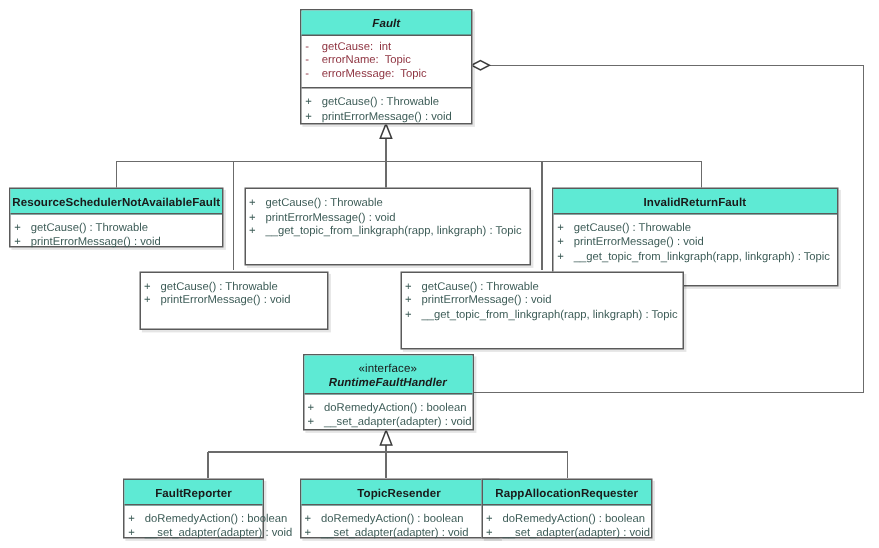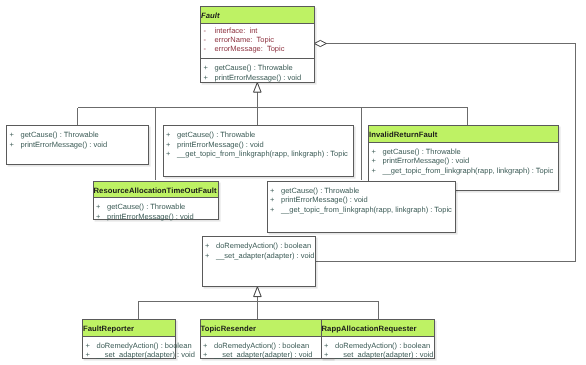--- a/index.html
+++ b/index.html
@@ -5,22 +5,22 @@
 <style>
   html,body{margin:0;padding:0;background:#ffffff;}
   body{width:586px;height:365px;font-family:"Liberation Sans",sans-serif;overflow:hidden;position:relative;
        -webkit-font-smoothing:antialiased;text-rendering:geometricPrecision;}
   #stage{position:absolute;left:0;top:0;width:586px;height:365px;}
   svg#wires{position:absolute;left:0;top:0;width:586px;height:365px;}
   svg#wires line,svg#wires polyline{stroke:#6b6b6b;stroke-width:1;shape-rendering:crispEdges;}
   svg#wires polygon.hollow{fill:#ffffff;stroke:#3c3c3c;stroke-width:1;stroke-linejoin:miter;}
   .uml{position:absolute;box-sizing:border-box;border:1px solid #5a5a5a;background:#ffffff;
        box-shadow:1.6px 1.6px 0 rgba(0,0,0,0.10);}
-  .uml>.hdr{box-sizing:border-box;background:#bef264;border-bottom:1px solid #5a5a5a;
-       display:flex;flex-direction:column;justify-content:center;line-height:1.05;
+  .uml>.hdr{box-sizing:border-box;background:#5eead4;border-bottom:1px solid #5a5a5a;
+       display:flex;flex-direction:column;align-items:center;justify-content:center;line-height:1.05;
        padding-top:2.6px;}
   .cname{font-weight:bold;font-size:7.7px;color:#1a1a1a;letter-spacing:0.05px;}
   .cname.abstract{font-style:italic;}
   .stereo{font-size:7.7px;color:#1a1a1a;font-style:normal;letter-spacing:0.1px;}
   .uml>.bdy{box-sizing:border-box;padding-top:4.2px;}
   .uml>.bdy.attrs{padding-top:2.6px;border-bottom:1px solid #5a5a5a;}
   .mrow{display:flex;align-items:center;height:9.4px;white-space:pre;font-size:7.5px;}
   .bdy.attrs .mrow{height:9.05px;}
   .vis{width:13.5px;flex:none;text-align:left;padding-left:2.5px;box-sizing:border-box;}
   .mrow.attr{color:#8e3340;}
@@ -47,30 +47,33 @@
       <polyline fill="none" points="326.3,43.5 575.5,43.5 575.5,261.5 315.5,261.5"></polyline>
       <polygon class="hollow" points="314.3,43.5 320.3,40.4 326.3,43.5 320.3,46.6"></polygon>
 </svg>
 
 <div id="stage">
       <div class="uml" style="left:200px;top:5.5px;width:115px;height:77.5px">
         <div class="hdr" style="height:17px">
           <div class="cname abstract">Fault</div>
         </div>
         <div class="bdy attrs" style="height:35.6px">
-          <div class="mrow attr"><span class="vis">-</span><span>interface:  int</span></div>
+          <div class="mrow attr"><span class="vis">-</span><span>getCause:  int</span></div>
           <div class="mrow attr"><span class="vis">-</span><span>errorName:  Topic</span></div>
           <div class="mrow attr"><span class="vis">-</span><span>errorMessage:  Topic</span></div>
         </div>
         <div class="bdy" style="height:22.4px">
           <div class="mrow meth"><span class="vis">+</span><span>getCause() : Throwable</span></div>
           <div class="mrow meth"><span class="vis">+</span><span>printErrorMessage() : void</span></div>
         </div>
       </div>
       <div class="uml" style="left:6px;top:125px;width:143px;height:40px">
+        <div class="hdr" style="height:16.5px">
+          <div class="cname">ResourceSchedulerNotAvailableFault</div>
+        </div>
         <div class="bdy" style="height:23.2px">
           <div class="mrow meth"><span class="vis">+</span><span>getCause() : Throwable</span></div>
           <div class="mrow meth"><span class="vis">+</span><span>printErrorMessage() : void</span></div>
         </div>
       </div>
       <div class="uml" style="left:162.5px;top:125px;width:191px;height:51.5px">
         <div class="bdy" style="height:34.8px">
           <div class="mrow meth"><span class="vis">+</span><span>getCause() : Throwable</span></div>
           <div class="mrow meth"><span class="vis">+</span><span>printErrorMessage() : void</span></div>
           <div class="mrow meth"><span class="vis">+</span><span>__get_topic_from_linkgraph(rapp, linkgraph) : Topic</span></div>
@@ -80,36 +83,37 @@
         <div class="hdr" style="height:16.5px">
           <div class="cname">InvalidReturnFault</div>
         </div>
         <div class="bdy" style="height:34.8px">
           <div class="mrow meth"><span class="vis">+</span><span>getCause() : Throwable</span></div>
           <div class="mrow meth"><span class="vis">+</span><span>printErrorMessage() : void</span></div>
           <div class="mrow meth"><span class="vis">+</span><span>__get_topic_from_linkgraph(rapp, linkgraph) : Topic</span></div>
         </div>
       </div>
       <div class="uml" style="left:92.5px;top:180.5px;width:126px;height:39.5px">
-        <div class="hdr" style="height:16.5px">
-          <div class="cname">ResourceAllocationTimeOutFault</div>
-        </div>
         <div class="bdy" style="height:22.5px">
           <div class="mrow meth"><span class="vis">+</span><span>getCause() : Throwable</span></div>
           <div class="mrow meth"><span class="vis">+</span><span>printErrorMessage() : void</span></div>
         </div>
       </div>
       <div class="uml" style="left:266.5px;top:180.5px;width:189.5px;height:52px">
         <div class="bdy" style="height:35.2px">
           <div class="mrow meth"><span class="vis">+</span><span>getCause() : Throwable</span></div>
           <div class="mrow meth"><span class="vis">+</span><span>printErrorMessage() : void</span></div>
           <div class="mrow meth"><span class="vis">+</span><span>__get_topic_from_linkgraph(rapp, linkgraph) : Topic</span></div>
         </div>
       </div>
       <div class="uml" style="left:201.5px;top:236px;width:114px;height:51px">
+        <div class="hdr" style="height:25.5px">
+        <div class="stereo">«interface»</div>
+          <div class="cname abstract">RuntimeFaultHandler</div>
+        </div>
         <div class="bdy" style="height:25px">
           <div class="mrow meth"><span class="vis">+</span><span>doRemedyAction() : boolean</span></div>
           <div class="mrow meth"><span class="vis">+</span><span>__set_adapter(adapter) : void</span></div>
         </div>
       </div>
       <div class="uml" style="left:82px;top:318.5px;width:94px;height:40px">
         <div class="hdr" style="height:17px">
           <div class="cname">FaultReporter</div>
         </div>
         <div class="bdy" style="height:22.5px">

